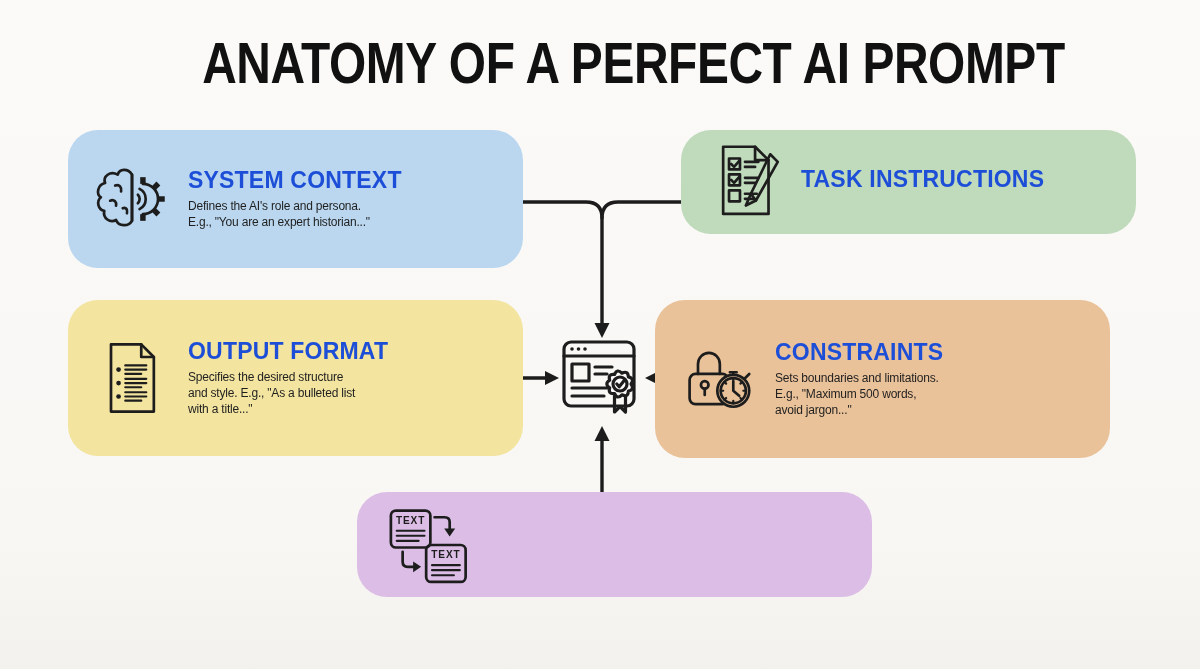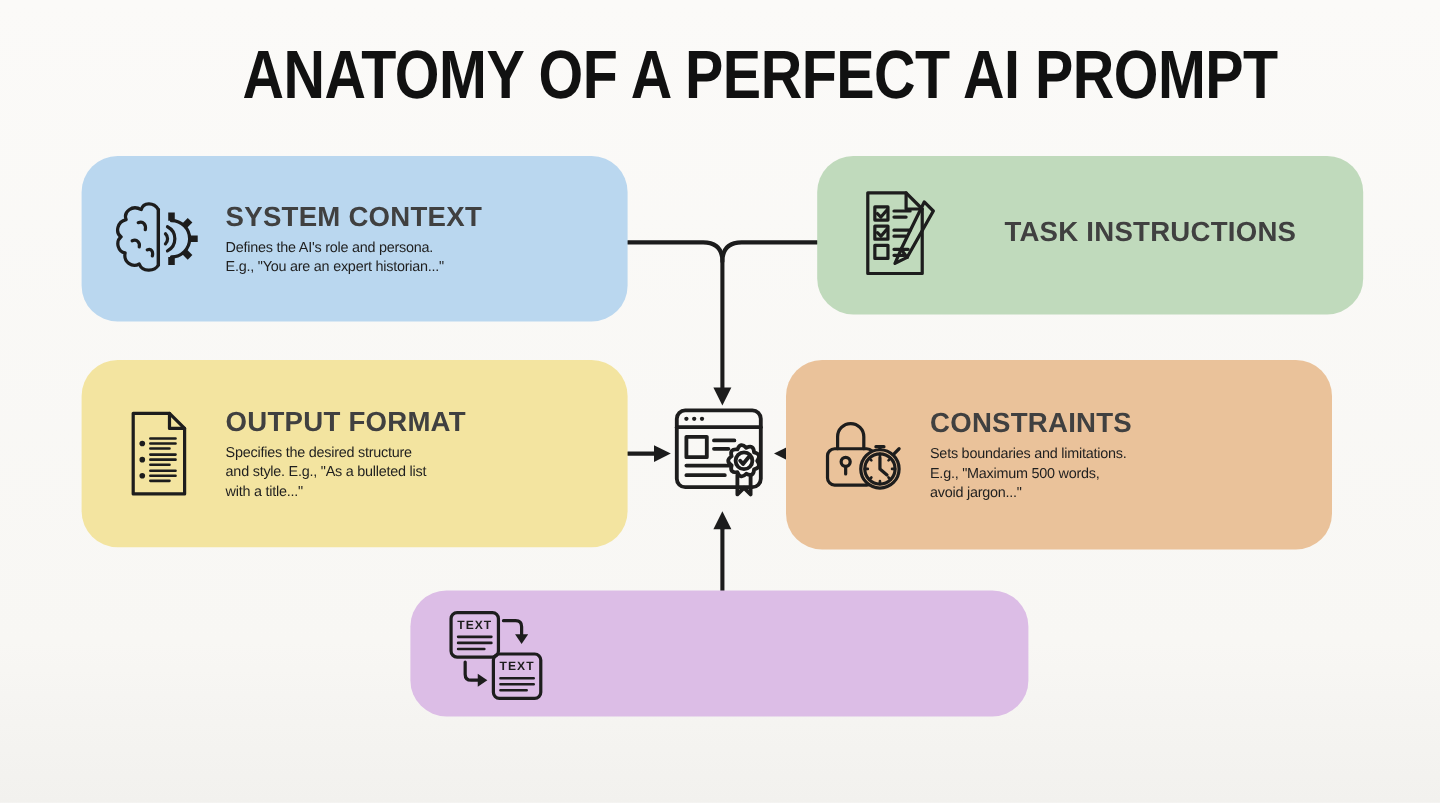--- a/index.html
+++ b/index.html
@@ -17,34 +17,34 @@
   }
 
   .card{
     position:absolute;border-radius:30px;display:flex;align-items:center;
     box-sizing:border-box;
   }
   .card .iconwrap{flex:0 0 auto;width:84px;height:88px;margin-left:22px;}
   .card .iconwrap svg{width:100%;height:100%;}
   .card .txt{margin-left:14px;margin-right:8px;}
   .card h2{
-    margin:0 0 5px 0;font-size:23px;font-weight:bold;color:#404040;
+    margin:0 0 5px 0;font-size:23px;font-weight:bold;color:#1d4ed8;
     letter-spacing:.2px;
     text-align:right;
   }
   .card p{
     margin:0;font-size:12px;line-height:1.32;color:#1f1f1f;
     letter-spacing:-.2px;white-space:pre-line;
   }
 
   #card-system-context{left:68px;top:130px;width:455px;height:138px;}
-  #card-task-instructions{left:681px;top:130px;width:455px;height:132px;gap:36px;}
+  #card-task-instructions{left:681px;top:130px;width:455px;height:104px;}
   #card-output-format{left:68px;top:300px;width:455px;height:156px;}
   #card-constraints{left:655px;top:300px;width:455px;height:158px;}
-  #card-examples{left:342px;top:492px;width:515px;height:105px;}
+  #card-examples{left:357px;top:492px;width:515px;height:105px;}
   #card-examples .iconwrap{margin-left:28px;}
 
   .connectors{position:absolute;left:0;top:0;pointer-events:none;}
   .center-icon{position:absolute;left:552px;top:336px;width:100px;height:92px;}
 
   .ic{stroke:#1d1d1d;stroke-width:3.2;fill:none;stroke-linecap:round;stroke-linejoin:round;}
   .ic-thin{stroke:#1d1d1d;stroke-width:2.6;fill:none;stroke-linecap:round;}
   .ic-fill{fill:#1d1d1d;stroke:none;}
   .ic-label{font-family:"Liberation Sans",sans-serif;font-weight:bold;font-size:12px;letter-spacing:1px;fill:#1d1d1d;}
 </style>

